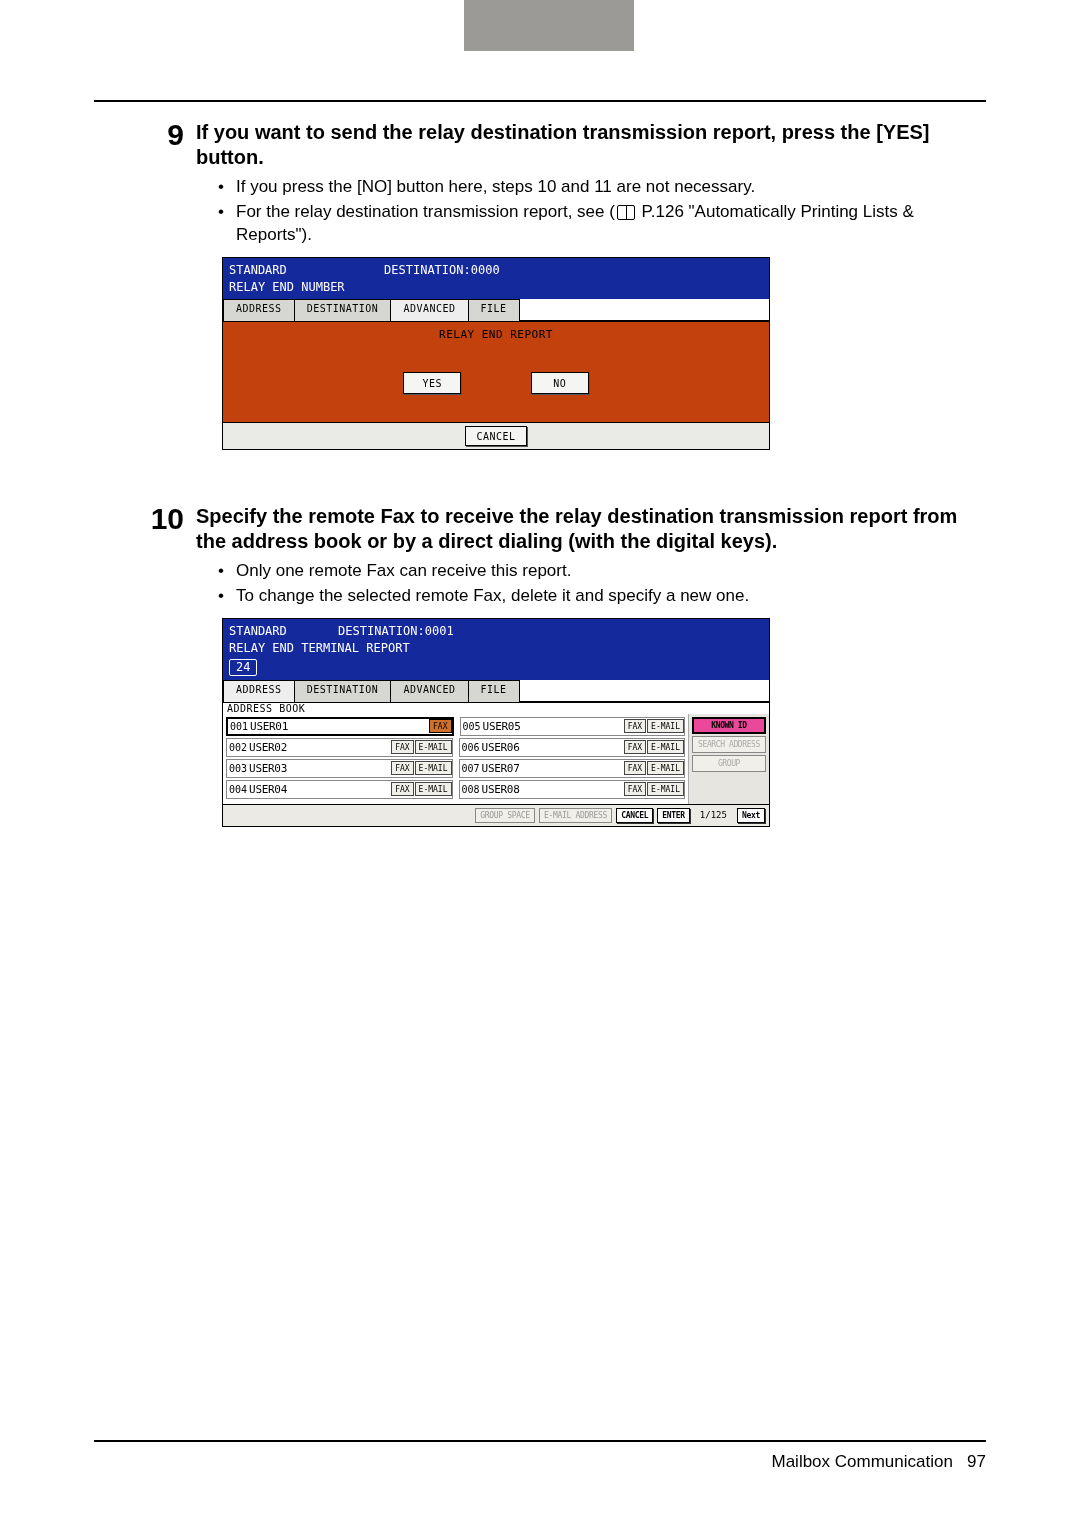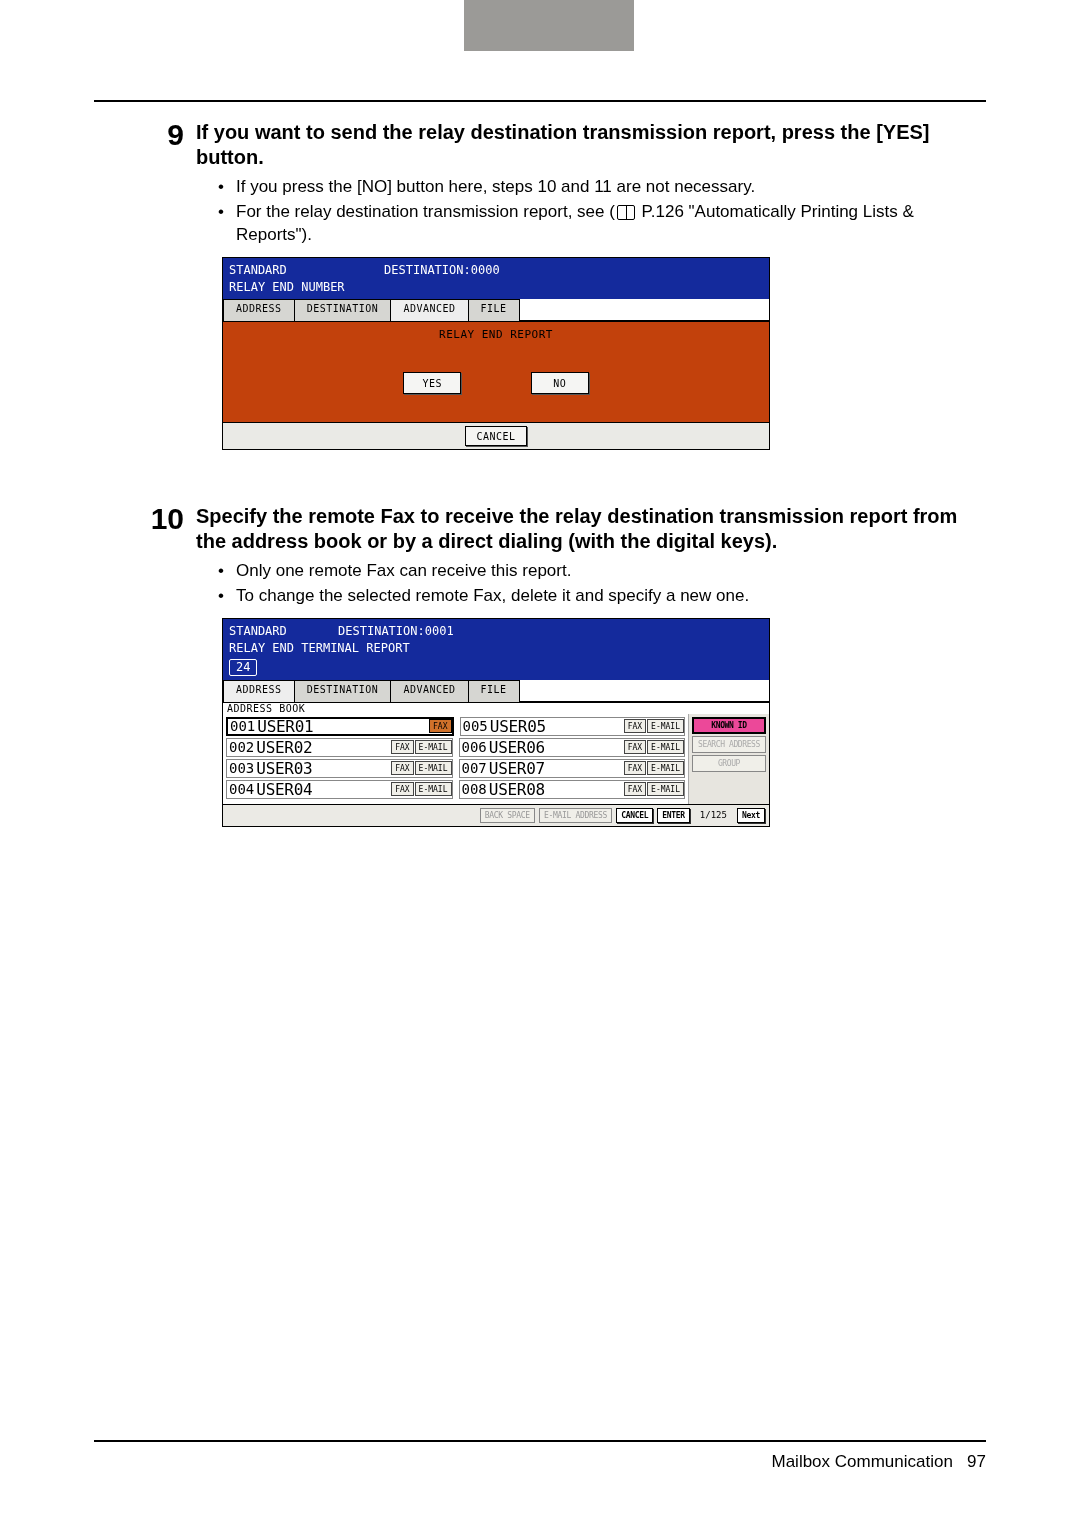--- a/index.html
+++ b/index.html
@@ -216,26 +216,26 @@
     display: flex;
     align-items: center;
     font-size: 11px;
     border: 1px solid #888;
     height: 19px;
     background: #fff;
     box-sizing: border-box;
   }
   .entry.selected { border: 2px solid #000; }
   .entry .id {
-    font-size: 14px;
+    font-size: 10px;
     padding: 0 2px;
   }
   .entry .name {
     flex: 1;
-    font-size: 16px;
+    font-size: 11px;
     letter-spacing: -0.3px;
   }
   .mini-btn {
     font-size: 8px;
     border: 1px solid #444;
     padding: 0 3px;
     margin-left: 1px;
     height: 14px;
     line-height: 14px;
     background: #f0efe9;
@@ -444,21 +444,21 @@
                 </div>
               </div>
             </div>
             <div class="m2-side">
               <div class="side-btn active">KNOWN ID</div>
               <div class="side-btn disabled">SEARCH ADDRESS</div>
               <div class="side-btn disabled">GROUP</div>
             </div>
           </div>
           <div class="m2-footer">
-            <span class="fbtn">BACK SPACE</span>
+            <span class="fbtn">GROUP SPACE</span>
             <span class="fbtn">E-MAIL ADDRESS</span>
             <span class="fbtn e">CANCEL</span>
             <span class="fbtn e">ENTER</span>
             <span class="page">1/125</span>
             <span class="fbtn e">Next</span>
           </div>
         </div>
       </div>
     </div>
 

